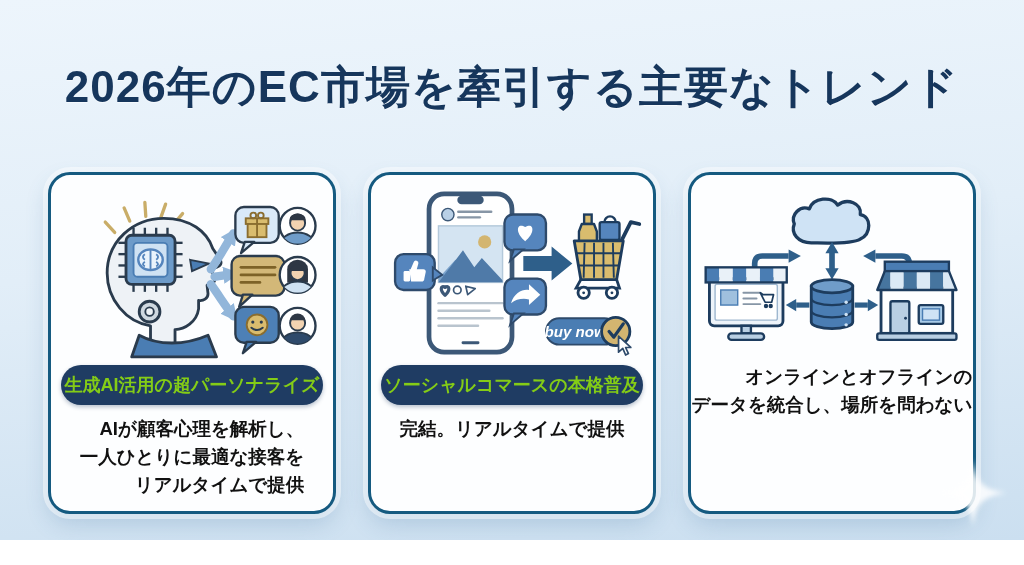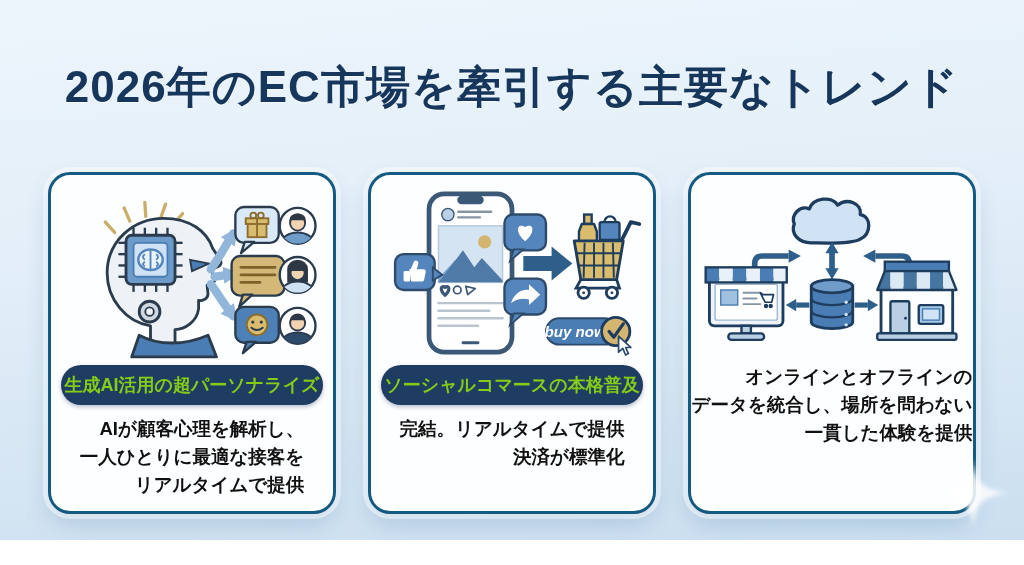--- a/index.html
+++ b/index.html
@@ -258,21 +258,20 @@
             <text x="207" y="158" text-anchor="middle" font-size="16" font-weight="bold" fill="#ffffff">buy now</text>
             <circle cx="250" cy="152" r="15" fill="#d3b570" stroke="#1d3c5e" stroke-width="3"></circle>
             <path d="M243,152 L248,158 L258,144" fill="none" stroke="#1d3c5e" stroke-width="3.5" stroke-linecap="round" stroke-linejoin="round"></path>
             <polygon points="253,157 253,174 257.5,170 260.5,177 263.5,175.5 260.5,169 266,169" fill="#ffffff" stroke="#2e4a6b" stroke-width="1.8" stroke-linejoin="round"></polygon>
           </g>
         </svg>
       </div>
       <div class="badge">ソーシャルコマースの本格普及</div>
       <div class="body-text">
         <div>完結。リアルタイムで提供</div>
-        <div>決済が標準化</div>
       </div>
     </div>
 
     <div class="card">
       <div class="illo">
         <svg width="264" height="176" viewBox="0 0 280 180">
           <defs>
             <clipPath id="c-awn">
                 <polygon points="188,108 272,108 264,88 196,88"></polygon>
               </clipPath>
@@ -352,21 +351,20 @@
             <circle cx="218" cy="138" r="1.5" fill="#1d3c5e"></circle>
             <rect x="232" y="124" width="26" height="20" rx="2" fill="#a8cbe8" stroke="#1d3c5e" stroke-width="2.5"></rect>
             <rect x="236" y="128" width="18" height="12" fill="#cfe3f5" stroke="#4a7db3" stroke-width="1.5"></rect>
             <rect x="188" y="154" width="84" height="7" rx="2" fill="#b9cfe3" stroke="#1d3c5e" stroke-width="2.5"></rect>
           </g>
         </svg>
       </div>
       <div class="body-text">
         <div>オンラインとオフラインの</div>
         <div>データを統合し、場所を問わない</div>
-        <div>一貫した体験を提供</div>
       </div>
     </div>
 
   </div>
 
   <svg class="sparkle" width="78" height="78" viewBox="0 0 70 70">
     <defs>
         <filter id="sp-blur" x="-40%" y="-40%" width="180%" height="180%">
           <feGaussianBlur stdDeviation="2.4"></feGaussianBlur>
         </filter>

